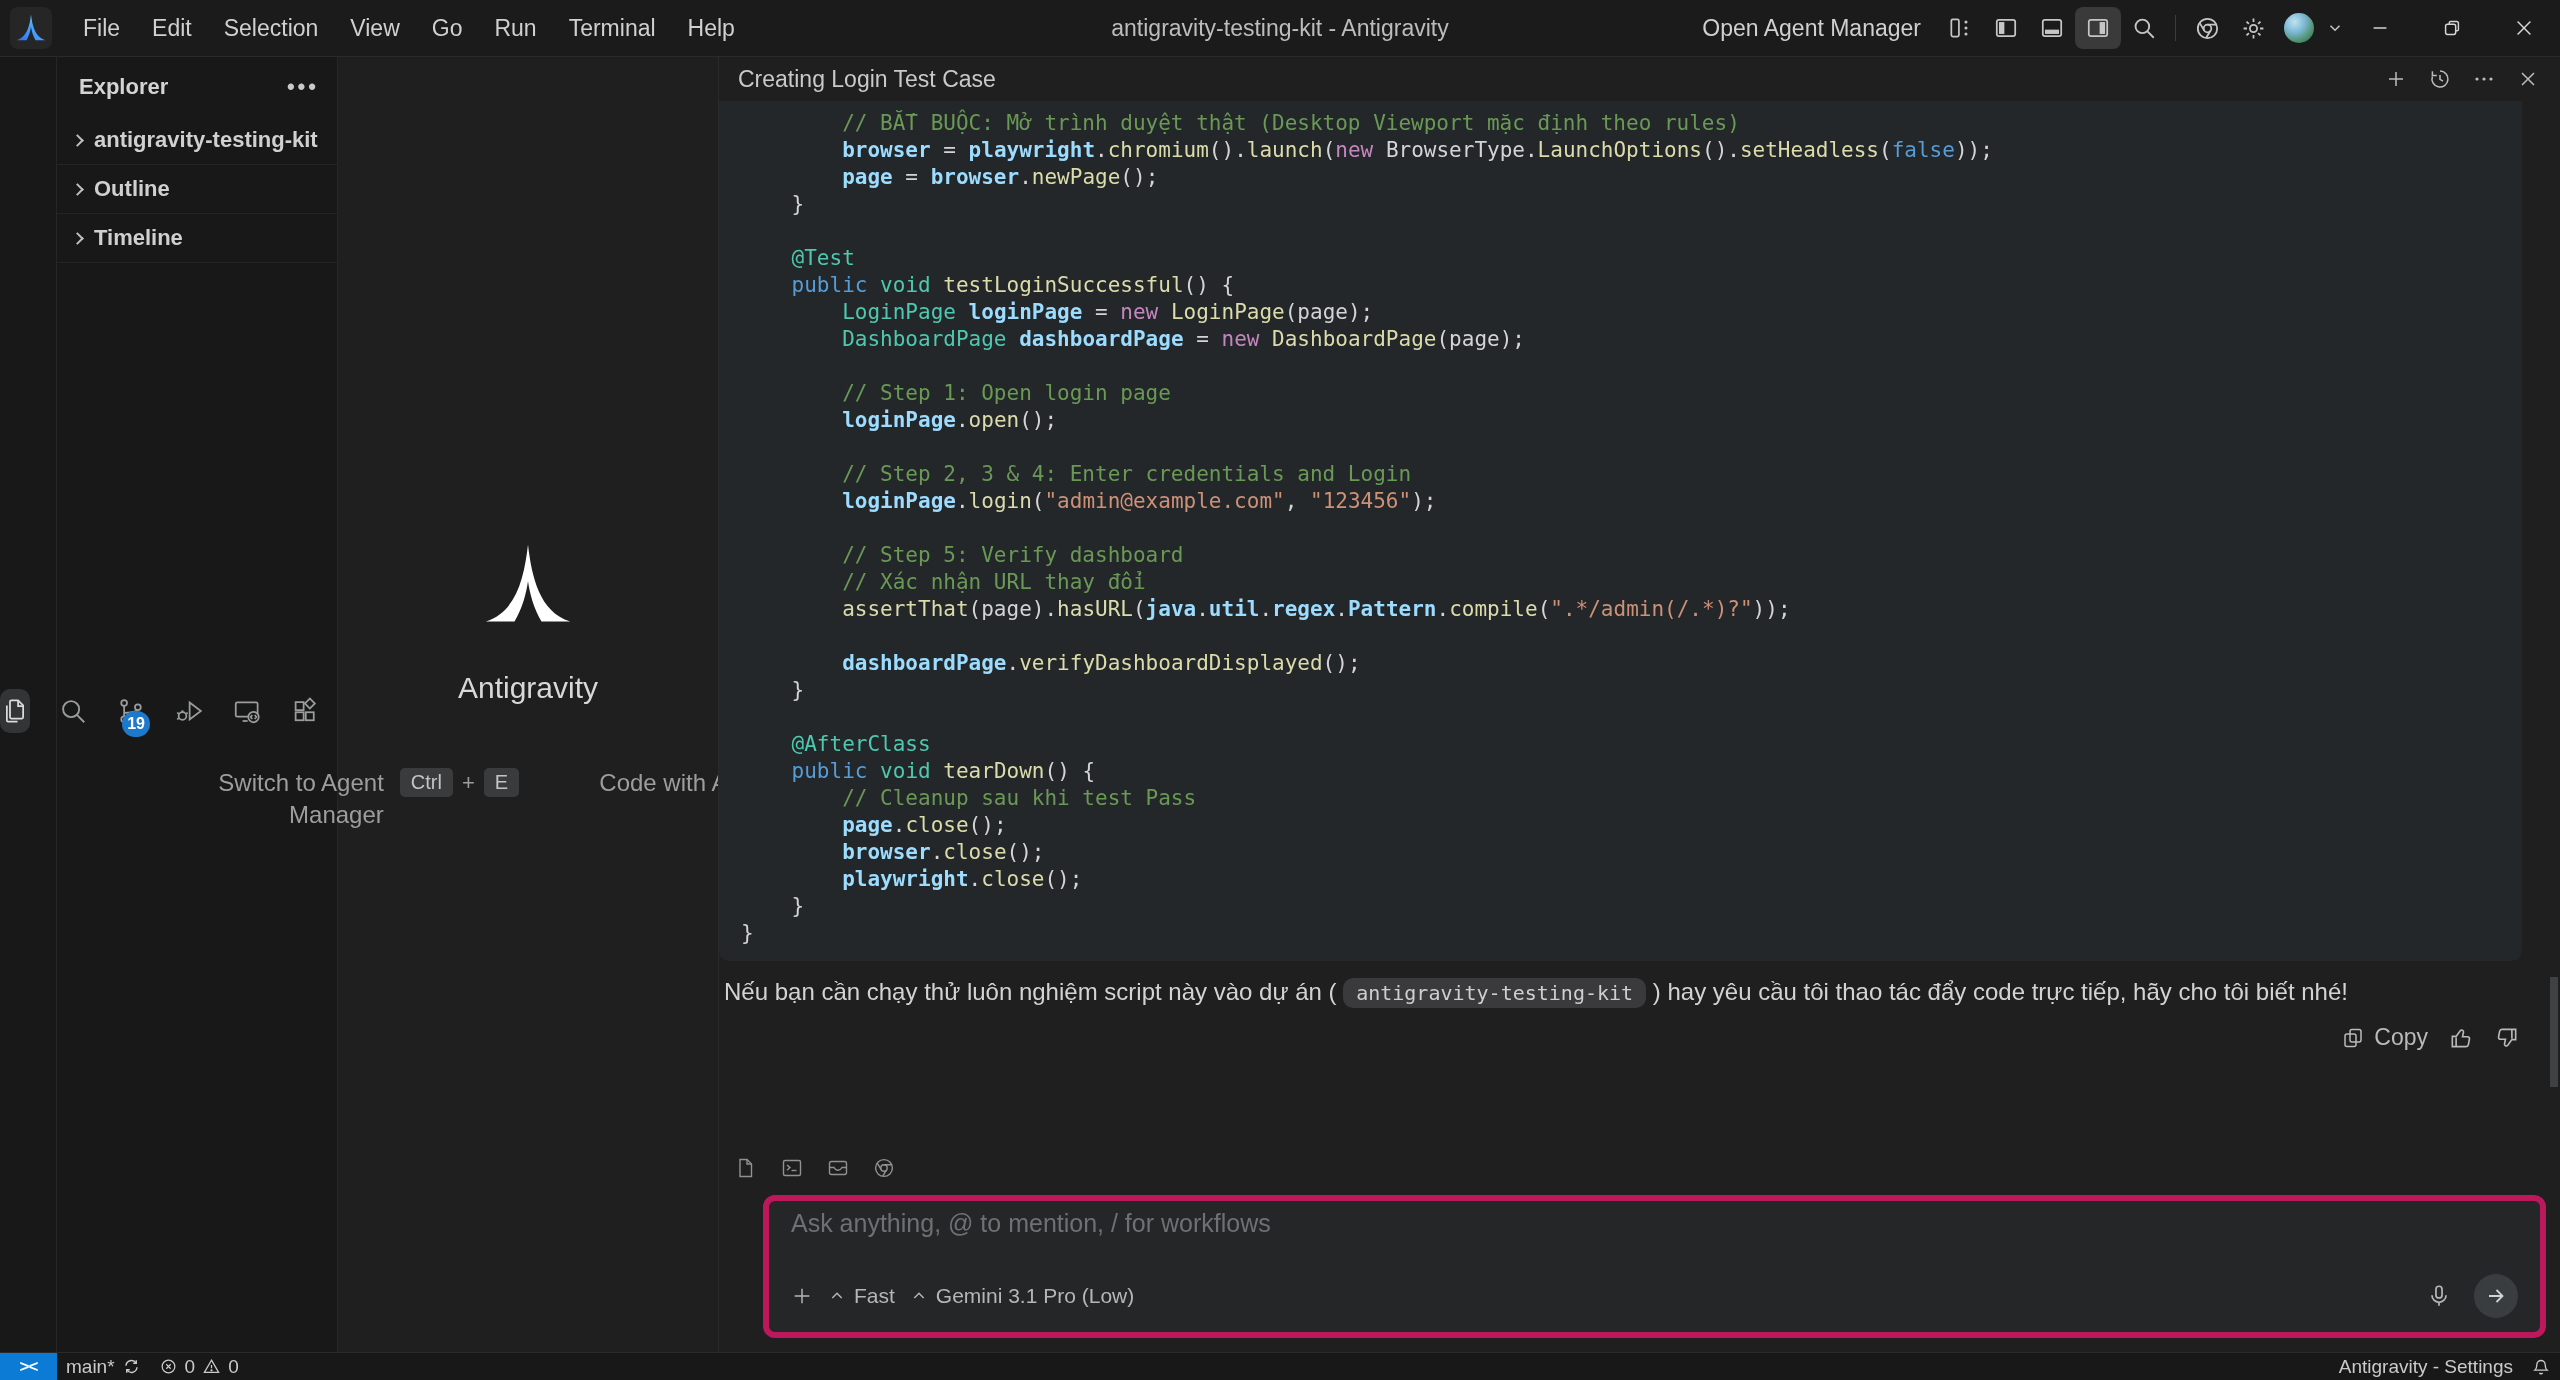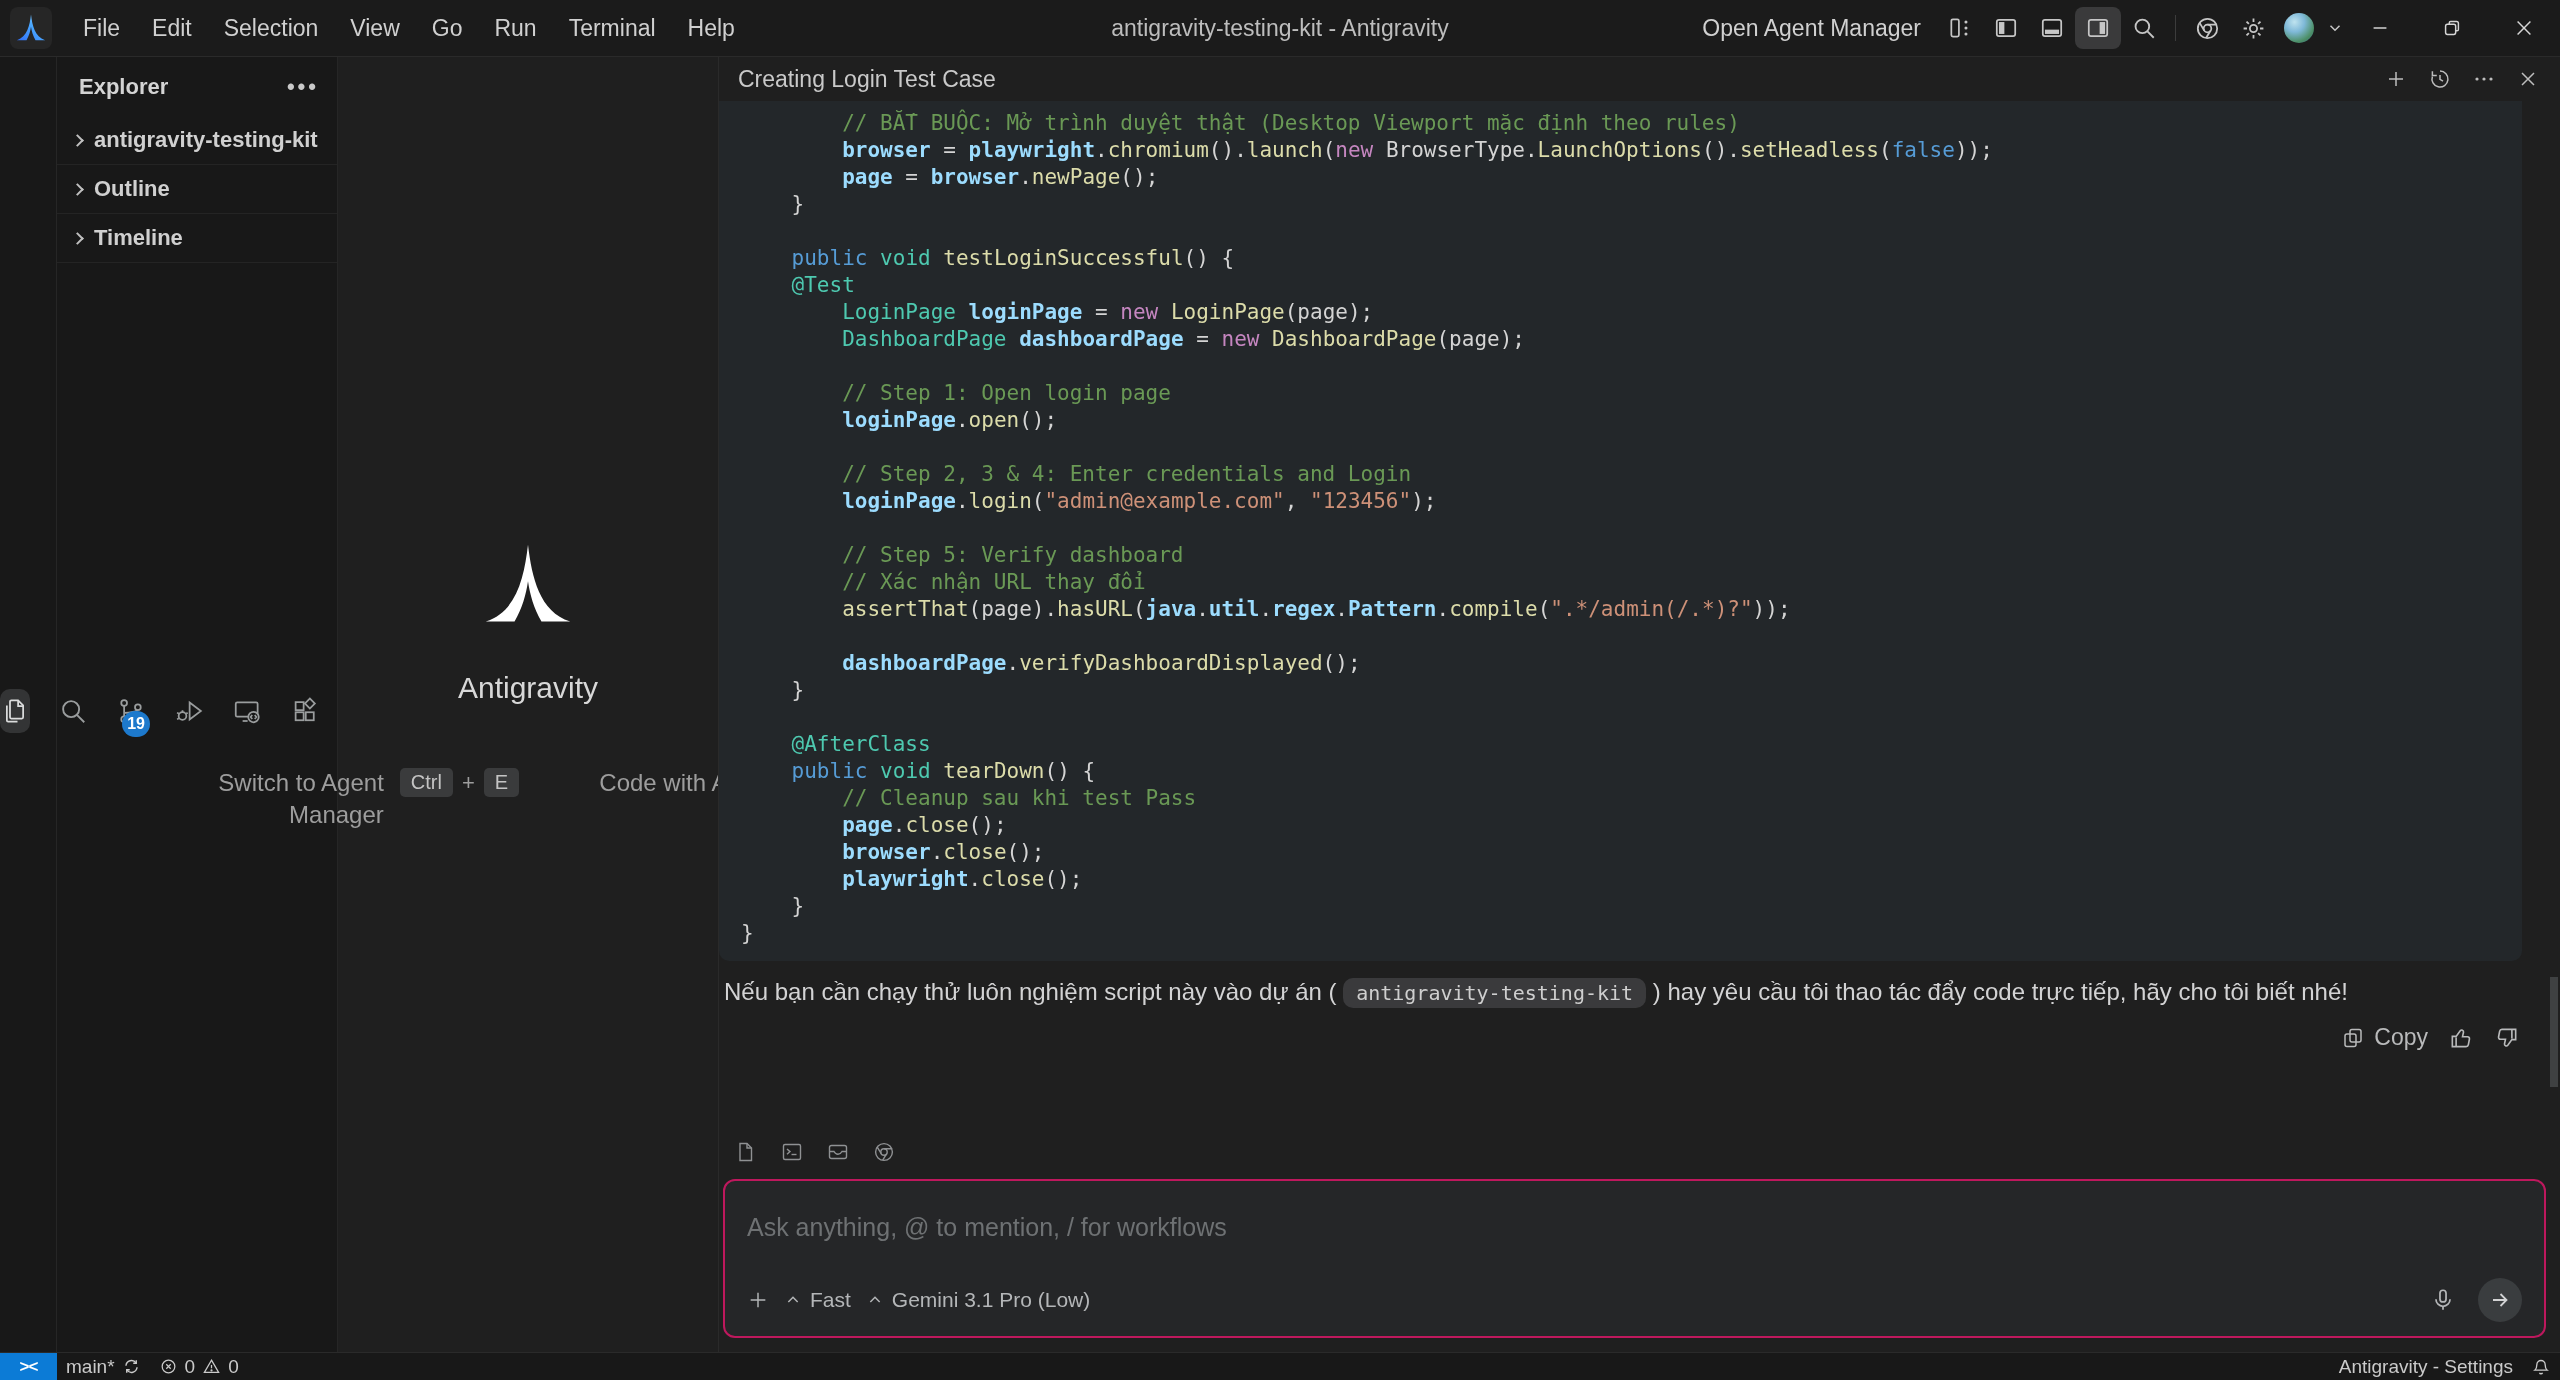--- a/index.html
+++ b/index.html
@@ -61,21 +61,21 @@
   .tk-f{color:#dcdcaa} .tk-v{color:#9cdcfe;font-weight:600} .tk-s{color:#ce9178} .tk-p{color:#d4d4d4}
 
   .message { padding:17px 40px 0 5px; font-size:24px; color:#d3d3d4; }
   .chip { background:#3a3a3c; border-radius:10px; padding:3px 13px; font-family:"DejaVu Sans Mono",monospace; font-size:20px; color:#cfcfcf; }
   .actions { display:flex; justify-content:flex-end; align-items:center; gap:20px; padding:18px 40px 0 0; color:#b9babb; }
   .action-btn { display:flex; align-items:center; gap:9px; font-size:23px; color:#b9babb; }
 
   .bottom-area { margin-top:auto; padding:0 14px 14px 4px; }
   .attach-row { display:flex; align-items:center; gap:16px; padding:0 0 12px 8px; color:#8f9193; }
   .attach-icon { width:30px; height:30px; display:flex; align-items:center; justify-content:center; }
-  .input-box { background:#252628; border:2px solid #be185d; border-radius:12px; padding:32px 22px 14px 22px; }
+  .input-box { background:#252628; border:6px solid #be185d; border-radius:12px; padding:8px 22px 14px 22px;margin-left:40px; }
   .placeholder { font-size:25px; color:#6e7173; }
   .input-controls { display:flex; align-items:center; gap:16px; margin-top:36px; color:#b4b6b8; }
   .ctrl { display:flex; align-items:center; gap:9px; font-size:21px; color:#b4b6b8; }
   .send-btn { width:44px; height:44px; border-radius:50%; background:#3a3d3f; display:flex; align-items:center; justify-content:center; color:#d2d3d4; }
   .ic-right { margin-left:auto; display:flex; align-items:center; gap:22px; }
   .scroll-thumb { position:absolute; right:2px; top:920px; width:8px; height:110px; background:#3f4142; }
 
   
   .statusbar { height:28px; background:#181818; border-top:1px solid #2a2a2a; display:flex; align-items:center; font-size:19px; color:#cacaca; }
   .remote { width:57px; height:100%; background:#0c7bd6; color:#fff; display:flex; align-items:center; justify-content:center; font-weight:700; font-size:17px; letter-spacing:-1px; }
@@ -315,22 +315,22 @@
         </span>
       </span>
     </div>
 
     <div class="code-wrap">
         <div class="code-line"><span class="tk-c">        // BẮT BUỘC: Mở trình duyệt thật (Desktop Viewport mặc định theo rules)</span></div>
         <div class="code-line"><span class="tk-v">        browser</span><span class="tk-p"> = </span><span class="tk-v">playwright</span><span class="tk-p">.</span><span class="tk-f">chromium</span><span class="tk-p">().</span><span class="tk-f">launch</span><span class="tk-p">(</span><span class="tk-m">new</span><span class="tk-p"> BrowserType.</span><span class="tk-f">LaunchOptions</span><span class="tk-p">().</span><span class="tk-f">setHeadless</span><span class="tk-p">(</span><span class="tk-k">false</span><span class="tk-p">));</span></div>
         <div class="code-line"><span class="tk-v">        page</span><span class="tk-p"> = </span><span class="tk-v">browser</span><span class="tk-p">.</span><span class="tk-f">newPage</span><span class="tk-p">();</span></div>
         <div class="code-line"><span class="tk-p">    }</span></div>
         <div class="code-line">&nbsp;</div>
+        <div class="code-line"><span class="tk-t">    @Test</span></div>
         <div class="code-line"><span class="tk-k">    public</span><span class="tk-p"> </span><span class="tk-t">void</span><span class="tk-p"> </span><span class="tk-f">testLoginSuccessful</span><span class="tk-p">() {</span></div>
-        <div class="code-line"><span class="tk-t">    @Test</span></div>
         <div class="code-line"><span class="tk-t">        LoginPage</span><span class="tk-p"> </span><span class="tk-v">loginPage</span><span class="tk-p"> = </span><span class="tk-m">new</span><span class="tk-p"> </span><span class="tk-f">LoginPage</span><span class="tk-p">(page);</span></div>
         <div class="code-line"><span class="tk-t">        DashboardPage</span><span class="tk-p"> </span><span class="tk-v">dashboardPage</span><span class="tk-p"> = </span><span class="tk-m">new</span><span class="tk-p"> </span><span class="tk-f">DashboardPage</span><span class="tk-p">(page);</span></div>
         <div class="code-line">&nbsp;</div>
         <div class="code-line"><span class="tk-c">        // Step 1: Open login page</span></div>
         <div class="code-line"><span class="tk-v">        loginPage</span><span class="tk-p">.</span><span class="tk-f">open</span><span class="tk-p">();</span></div>
         <div class="code-line">&nbsp;</div>
         <div class="code-line"><span class="tk-c">        // Step 2, 3 &amp; 4: Enter credentials and Login</span></div>
         <div class="code-line"><span class="tk-v">        loginPage</span><span class="tk-p">.</span><span class="tk-f">login</span><span class="tk-p">(</span><span class="tk-s">"admin@example.com"</span><span class="tk-p">, </span><span class="tk-s">"123456"</span><span class="tk-p">);</span></div>
         <div class="code-line">&nbsp;</div>
         <div class="code-line"><span class="tk-c">        // Step 5: Verify dashboard</span></div>

